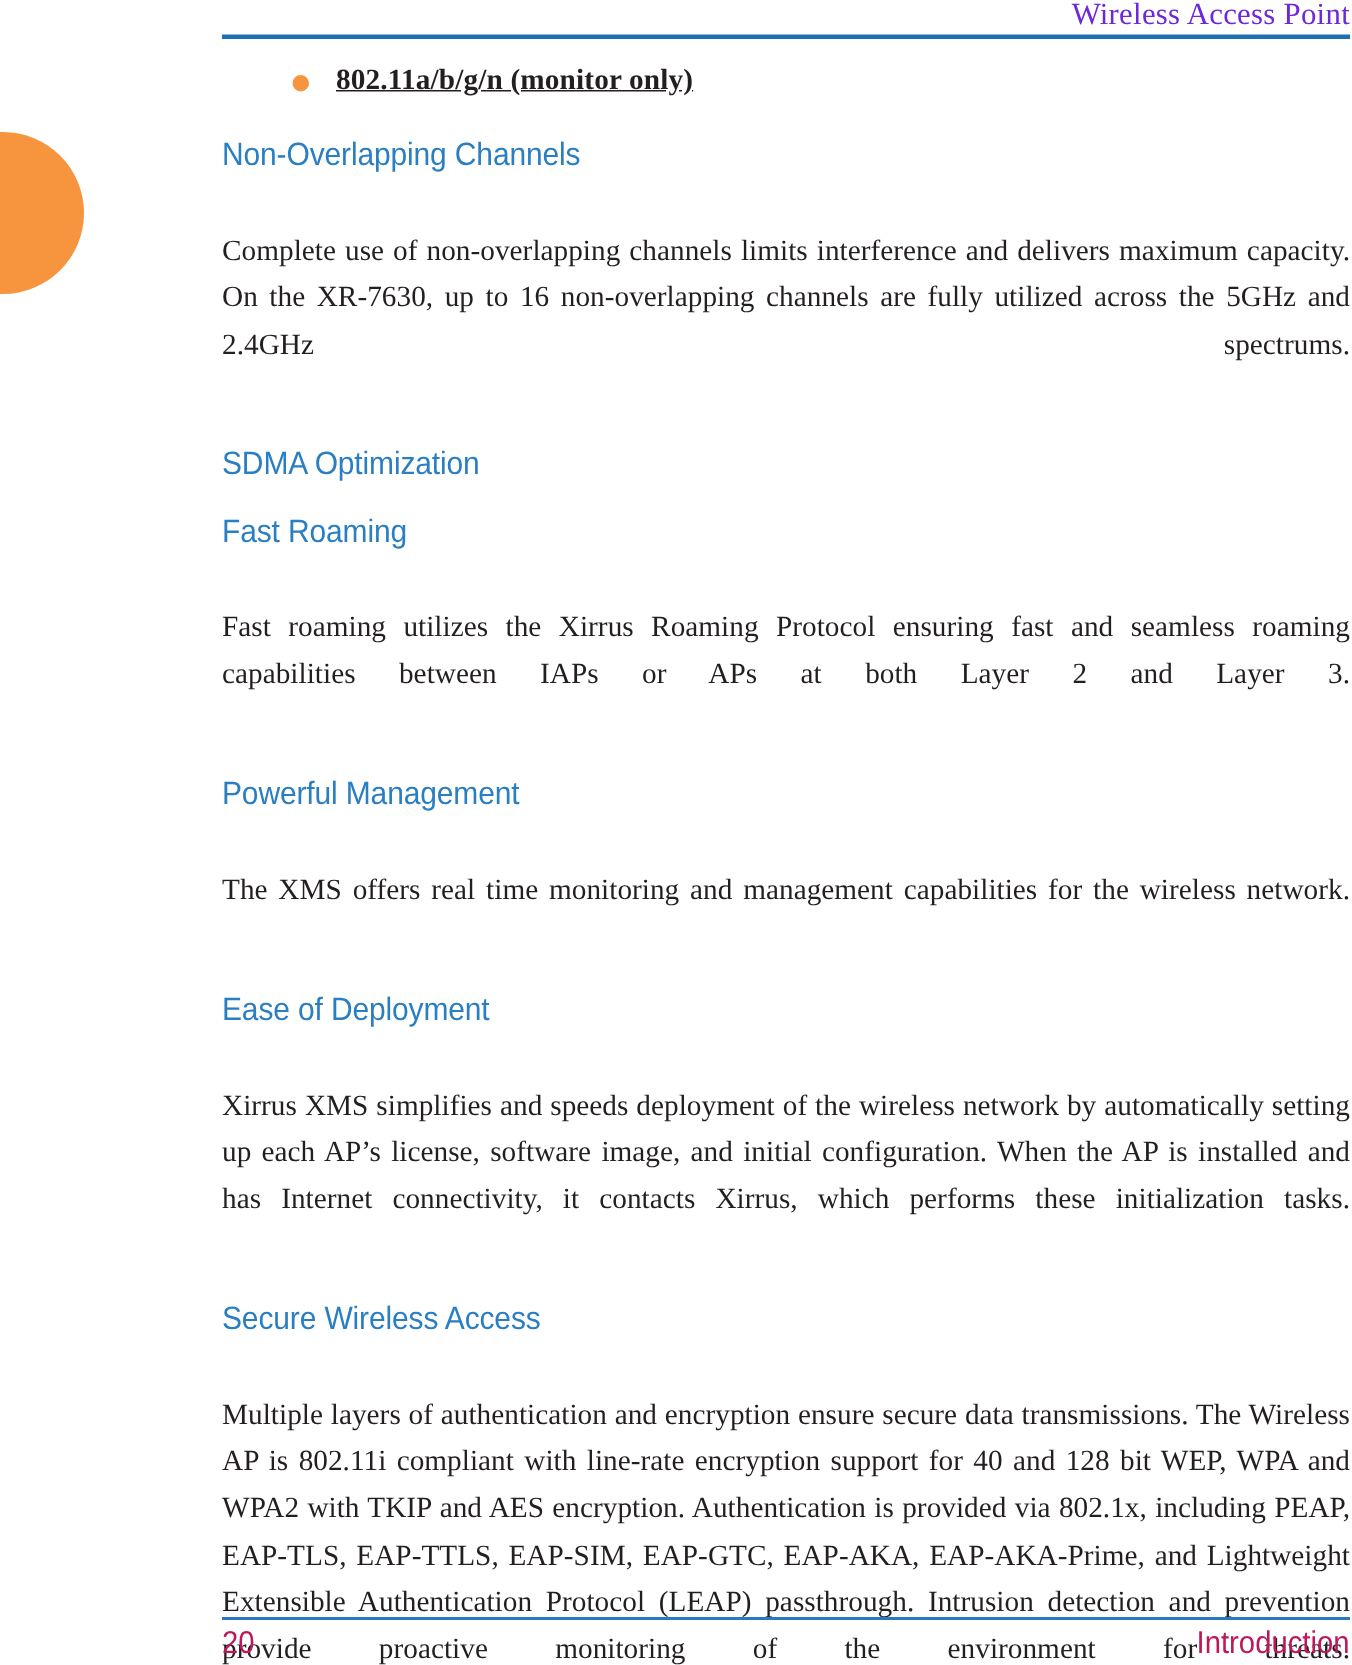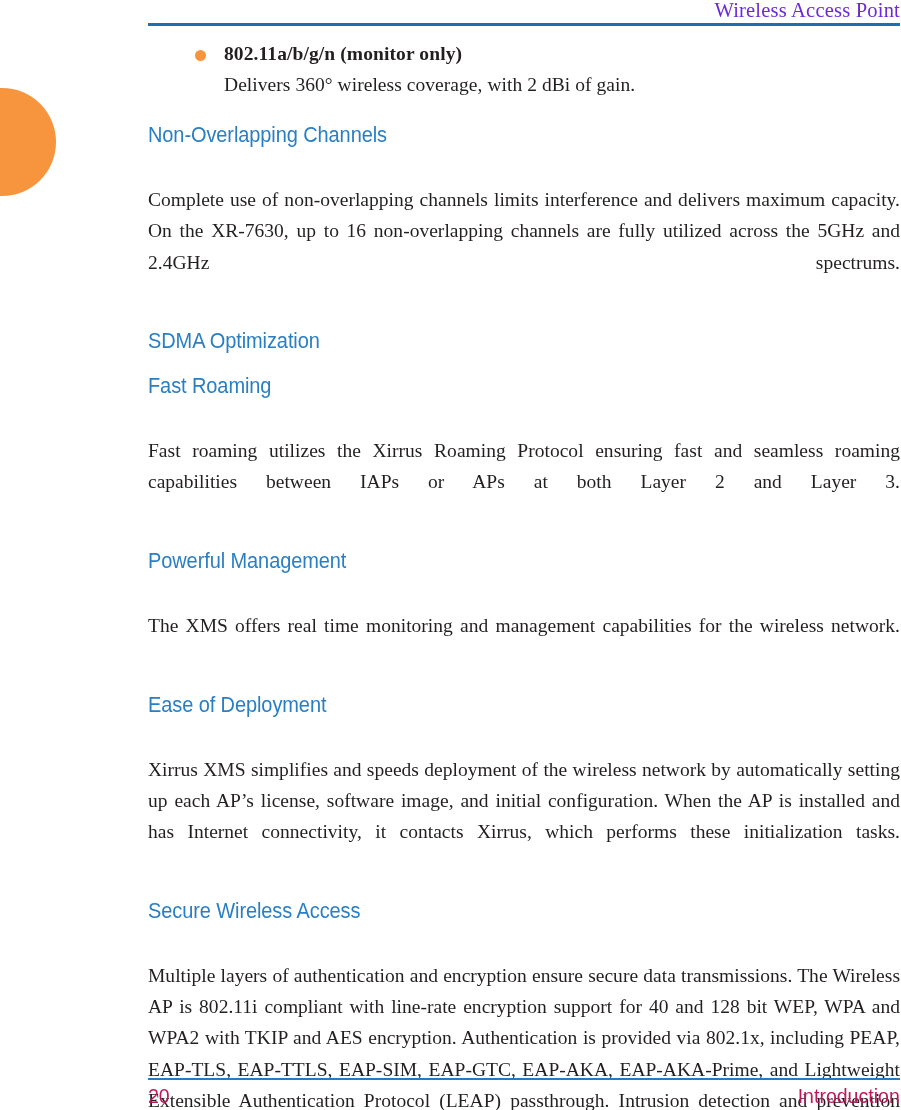--- a/index.html
+++ b/index.html
@@ -60,20 +60,21 @@
     left: 148px;
     top: 38px;
     width: 752px;
   }
 
   
   .bullet-list {
     margin: 0 0 0 0;
     padding: 0;
     list-style: none;
+    text-decoration: underline;
   }
   .bullet-item {
     position: relative;
     padding-left: 76px;
     margin-bottom: 2px;
   }
   .bullet-dot {
     position: absolute;
     left: 47px;
     top: 12px;
@@ -169,21 +170,20 @@
   <div class="header-title">Wireless Access Point</div>
 </div>
 <div class="header-rule"></div>
 
 <div class="content">
 
   <ul class="bullet-list">
     <li class="bullet-item">
       <span class="bullet-dot"></span>
       <div class="bullet-heading">802.11a/b/g/n (monitor only)</div>
-      <div class="bullet-sub">Delivers 360° wireless coverage, with 2 dBi of gain.</div>
     </li>
   </ul>
 
   <div class="section" style="margin-top:22px;">
     <div class="section-heading">Non-Overlapping Channels</div>
     <div class="section-body lastline-left">Complete use of non-overlapping channels limits interference and delivers maximum capacity. On the XR-7630, up to 16 non-overlapping channels are fully utilized across the 5GHz and 2.4GHz spectrums.</div>
   </div>
 
   <div class="section">
     <div class="section-heading">SDMA Optimization</div>

